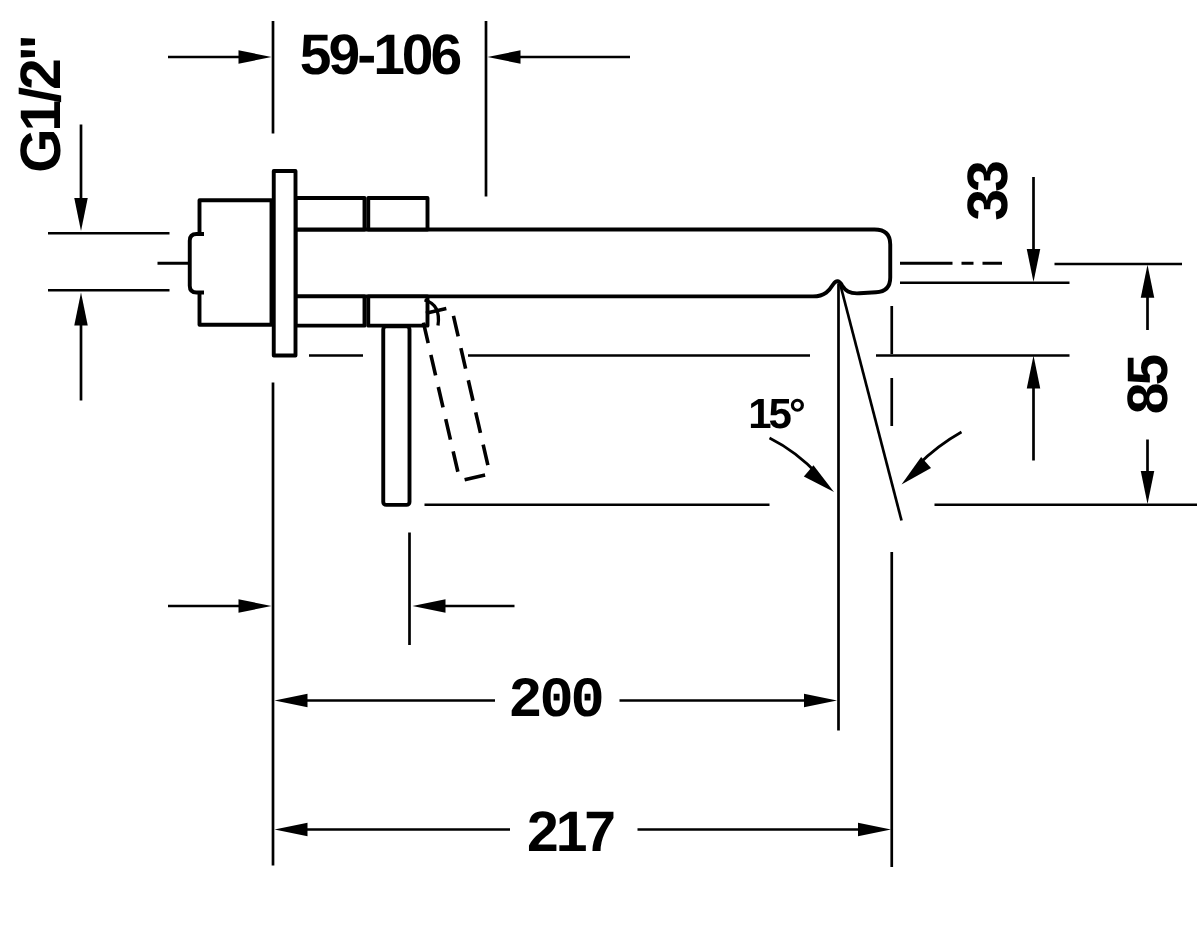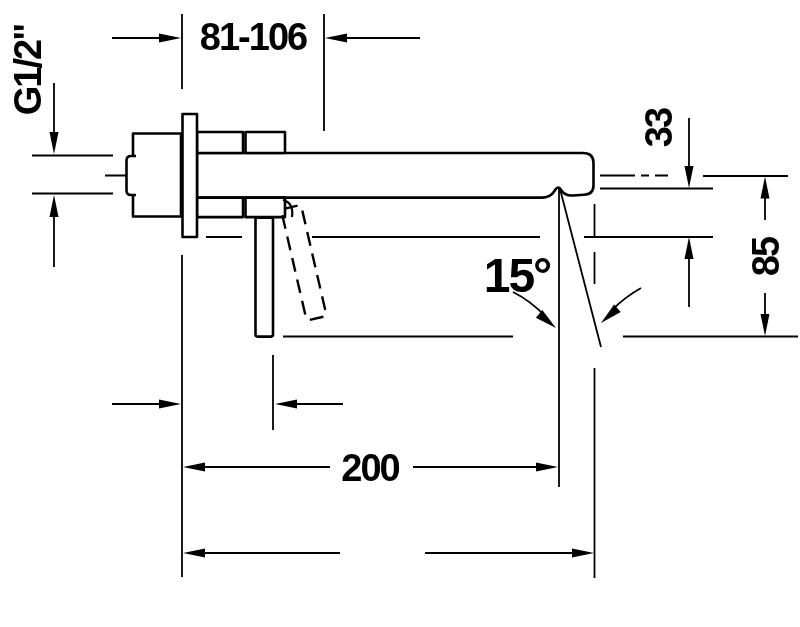--- a/index.html
+++ b/index.html
@@ -112,25 +112,26 @@
       <path d="M283,200 q11,3 9,17" fill="none" stroke-width="2.2"></path>
     </g>
 
     <g transform="translate(281,209.5) rotate(-13)">
       <rect x="0" y="0" width="20.5" height="114" rx="3" fill="none" stroke="#000" stroke-width="2.4" stroke-dasharray="14,8"></rect>
     </g>
   </svg>
 
   <div class="dim rot" style="left:-22px;top:53px;width:100px;height:34px;line-height:34px;">G1/2"</div>
 
-  <div class="dim" style="left:183px;top:20px;width:140px;height:34px;line-height:34px;">81-106</div>
+  <div class="dim" style="left:183px;top:20px;width:140px;height:34px;line-height:34px;">59-106</div>
 
   <div class="dim rot" style="left:609px;top:111px;width:100px;height:34px;line-height:34px;">33</div>
 
   <div class="dim rot" style="left:716px;top:240px;width:100px;height:34px;line-height:34px;">85</div>
 
-  <div class="dim" style="left:457px;top:259px;width:120px;height:34px;line-height:34px;font-size:48px;">15°</div>
+  <div class="dim" style="left:457px;top:259px;width:120px;height:34px;line-height:34px;font-size:28px;">15°</div>
 
 
-  <div class="dim" style="left:300px;top:451px;width:140px;height:34px;line-height:34px;">200</div>
+  <div class="dim" style="left:300px;top:451px;width:140px;height:34px;line-height:34px;font-family:Liberation Mono, monospace;">200</div>
 
+  <div class="dim" style="left:310px;top:538px;width:140px;height:34px;line-height:34px;">217</div>
 
 </div>
 
 </body></html>

